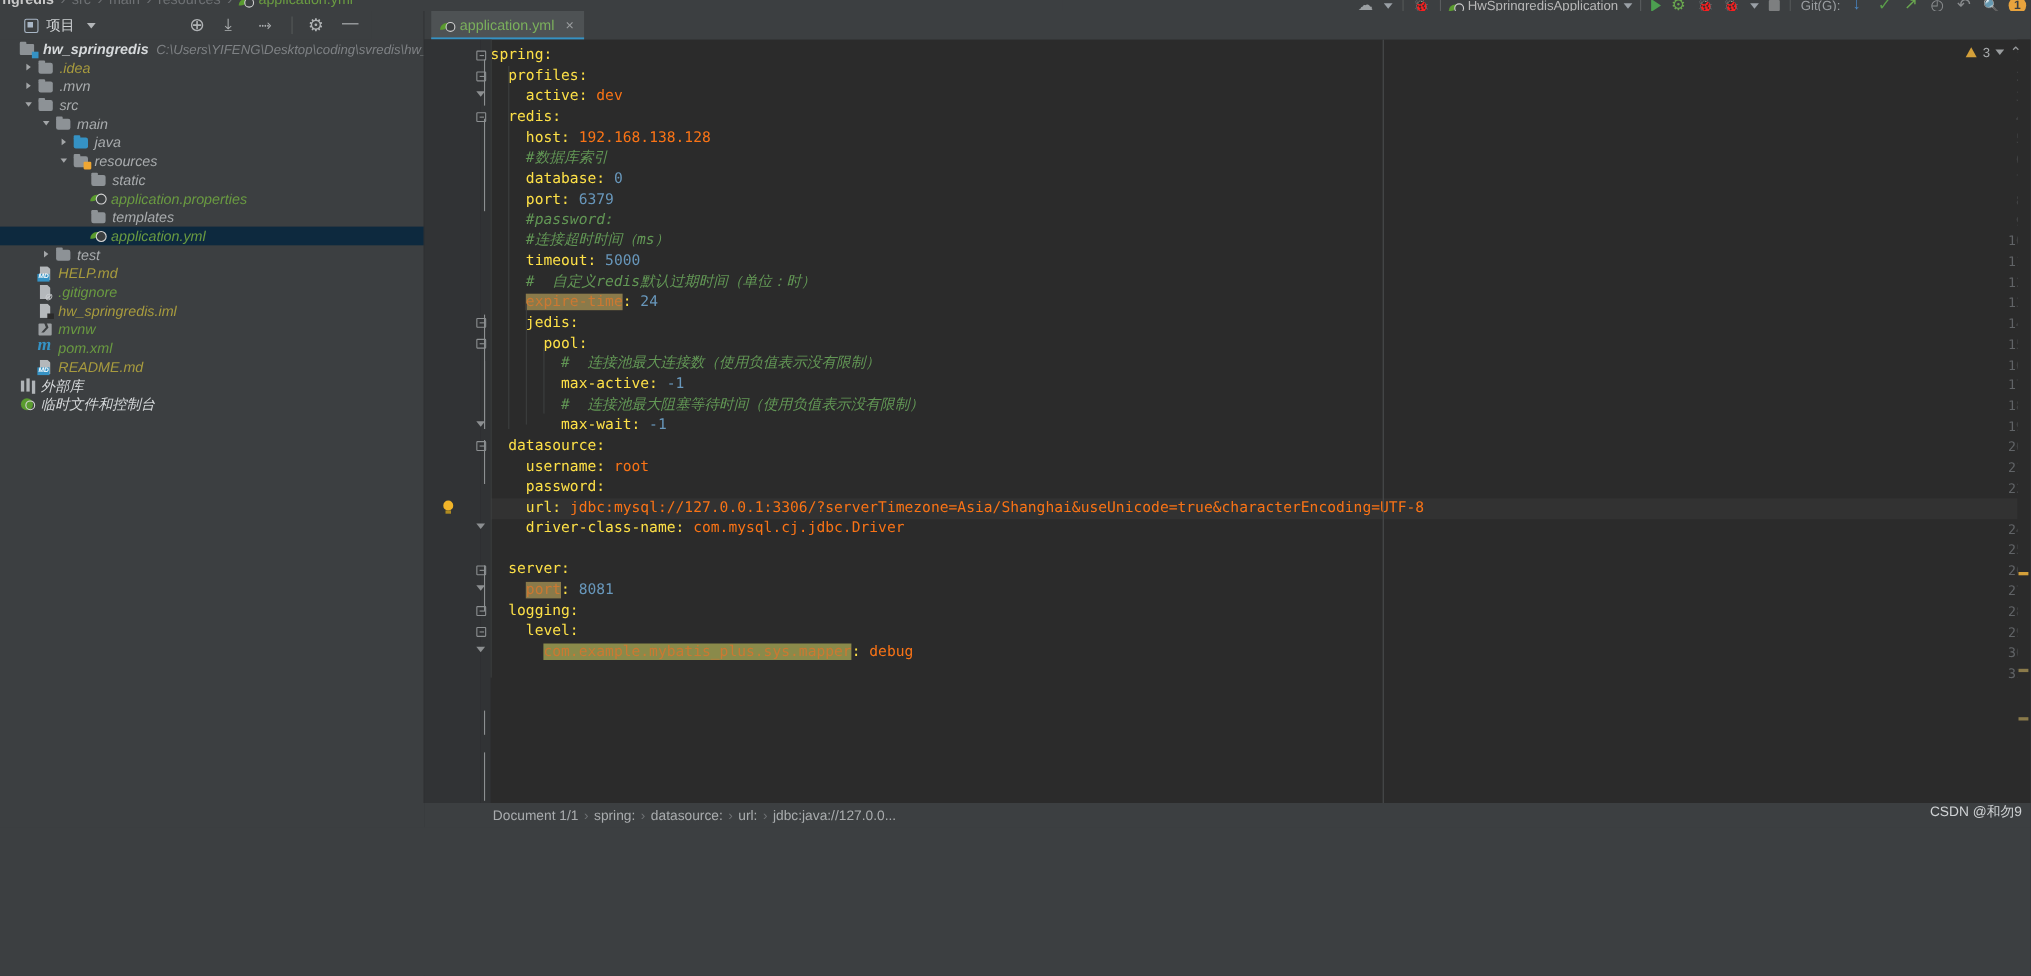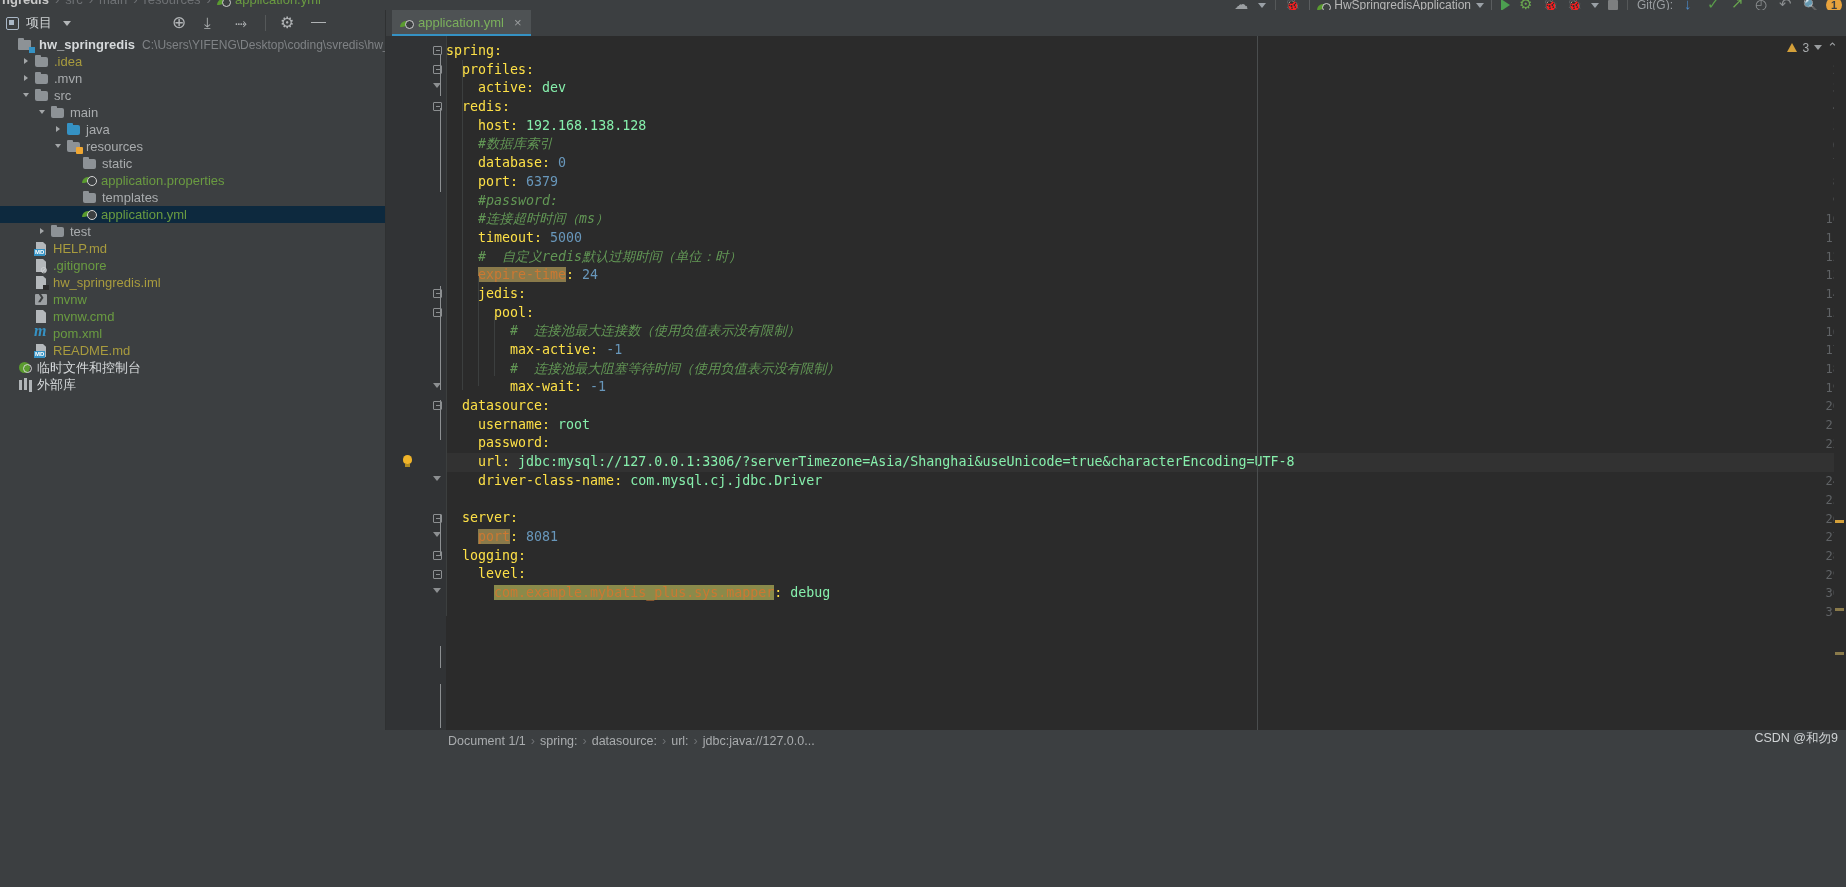--- a/index.html
+++ b/index.html
@@ -62,21 +62,21 @@
   .ic-push::before{content:'\2197';color:#6aa84f;font-size:15px;position:absolute;top:-4px;left:1px;}
   .ic-hist::before{content:'\25F4';color:#8a8d8f;font-size:14px;position:absolute;top:-2px;left:1px;}
   .ic-rollb::before{content:'\21B6';color:#8a8d8f;font-size:15px;position:absolute;top:-3px;left:1px;}
   .ic-search::before{content:'\1F50D';font-size:12px;color:#a6a9ab;position:absolute;top:0;left:1px;}
   .ic-warnball{width:16px;height:16px;border-radius:50%;background:#e8a33d;color:#3c3f41;font-size:11px;font-weight:bold;text-align:center;line-height:16px;}
   .ic-cloud::before{content:'\2601';color:#9b9fa2;font-size:14px;position:absolute;top:-2px;left:0;}
 
   
   .proj-toolbar {
     position: absolute; left: 0; top: 10px; width: 338px; height: 26px;
-    background: #3c3f41; display: flex; align-items: center;
+    background: #3c3f41; display: flex; align-items: center; padding-left: 16px;
   }
   .proj-title {
     display: flex; align-items: center; gap: 7px; padding-left: 5px;
     color: #cfd2d4; font-size: 13px;
   }
   .proj-ico {
     width: 14px; height: 14px; position: relative;
   }
   .proj-ico::before {
     content:''; position:absolute; left:1px; top:1px; width:11px; height:11px;
@@ -94,21 +94,21 @@
   .tb-sep{width:1px;height:16px;background:#555859;}
   .tb-gear::before{content:'\2699';font-size:16px;color:#b0b3b5;position:absolute;top:-2px;left:0;}
   .tb-min::before{content:'\2014';font-size:15px;color:#b0b3b5;position:absolute;top:-3px;left:0;}
 
   .tree {
     position: absolute; left: 0; top: 36px; width: 386px; height: 851px;
     background: #3c3f41; overflow: hidden;
   }
   .trow {
     height: 17px; display: flex; align-items: center; white-space: nowrap;
-    font-size: 13px; cursor: default;
+    font-size: 13px; cursor: default; font-style: italic;
   }
   .trow.sel { background: #0d293e; }
   .arrow-r, .arrow-d { width: 14px; height: 17px; position: relative; display:inline-block; flex:0 0 auto; }
   .arrow-r::before{
     content:''; position:absolute; left:4px; top:5px;
     border-left:4.5px solid #a3a6a8; border-top:3.5px solid transparent; border-bottom:3.5px solid transparent;
   }
   .arrow-d::before{
     content:''; position:absolute; left:3px; top:6px;
     border-top:4.5px solid #a3a6a8; border-left:3.5px solid transparent; border-right:3.5px solid transparent;
@@ -254,21 +254,21 @@
     position: absolute; left: 53.5px; width: 1px; background: #8c8f91;
   }
   .code {
     position: absolute; left: 60px; top: 0; right: 0; height: 694px;
     font-family: "DejaVu Sans Mono", monospace; font-size: 13.3px;
     line-height: 18.7px; white-space: pre; color: #a9b7c6;
   }
   .cline { height: 18.7px; white-space: pre; }
   .cline.cur { background: #323232; }
   .k { color: #fde047; }
-  .v { color: #86efac; margin-top: 36px; }
+  .v { color: #f97316; margin-top: 36px; }
   .n { color: #6897bb; }
   .cm { color: #629755; font-style: italic; }
   .hl { background: #8a7a4a; color: #cc7832; }
   .hl2 { background: #8a8a4a; color: #cc7832; }
   .indent-guide {
     position: absolute; top: 0; width: 1px; background: #3c3f3f;
   }
   .bulb {
     position: absolute; width: 11px; height: 14px;
   }
@@ -487,46 +487,40 @@
       </div>
       <div class="trow">
         <span style="display:inline-block;width:20px;flex:0 0 auto"></span>
         <span class="noarrow"></span>
         <span class="fileico sh"></span>
         <span class="tlabel c-green">mvnw</span>
       </div>
       <div class="trow">
         <span style="display:inline-block;width:20px;flex:0 0 auto"></span>
         <span class="noarrow"></span>
-        <span class="fileico doc"></span>
-        <span class="tlabel c-green">mvnw.cmd</span>
-      </div>
-      <div class="trow">
-        <span style="display:inline-block;width:20px;flex:0 0 auto"></span>
-        <span class="noarrow"></span>
         <span class="fileico mvn"></span>
         <span class="tlabel c-green">pom.xml</span>
       </div>
       <div class="trow">
         <span style="display:inline-block;width:20px;flex:0 0 auto"></span>
         <span class="noarrow"></span>
         <span class="fileico doc md"></span>
         <span class="tlabel c-olive">README.md</span>
       </div>
       <div class="trow">
         <span style="display:inline-block;width:4px;flex:0 0 auto"></span>
         <span class="noarrow"></span>
+        <span class="fileico lib"></span>
+        <span class="tlabel c-white">外部库</span>
+      </div>
+      <div class="trow">
+        <span style="display:inline-block;width:4px;flex:0 0 auto"></span>
+        <span class="noarrow"></span>
         <span class="fileico scratch"></span>
         <span class="tlabel c-white">临时文件和控制台</span>
-      </div>
-      <div class="trow">
-        <span style="display:inline-block;width:4px;flex:0 0 auto"></span>
-        <span class="noarrow"></span>
-        <span class="fileico lib"></span>
-        <span class="tlabel c-white">外部库</span>
       </div>
     </div>
 
   <div class="divider-v"></div>
 
   <div class="tabbar">
     <div class="tab">
       <span class="leaf-ico"></span>
       <span>application.yml</span>
       <span class="tclose">×</span>

